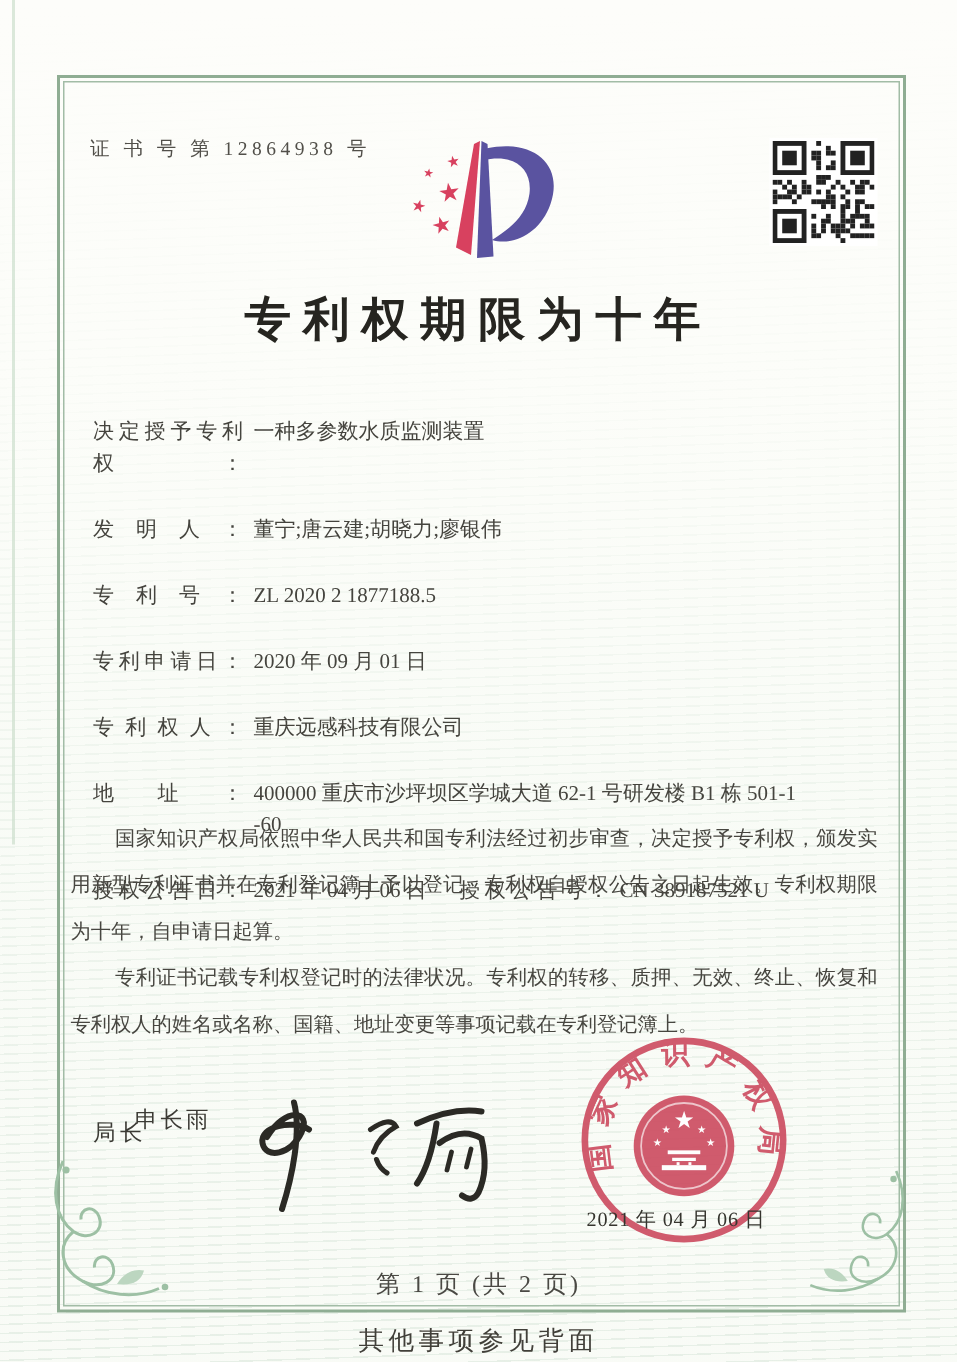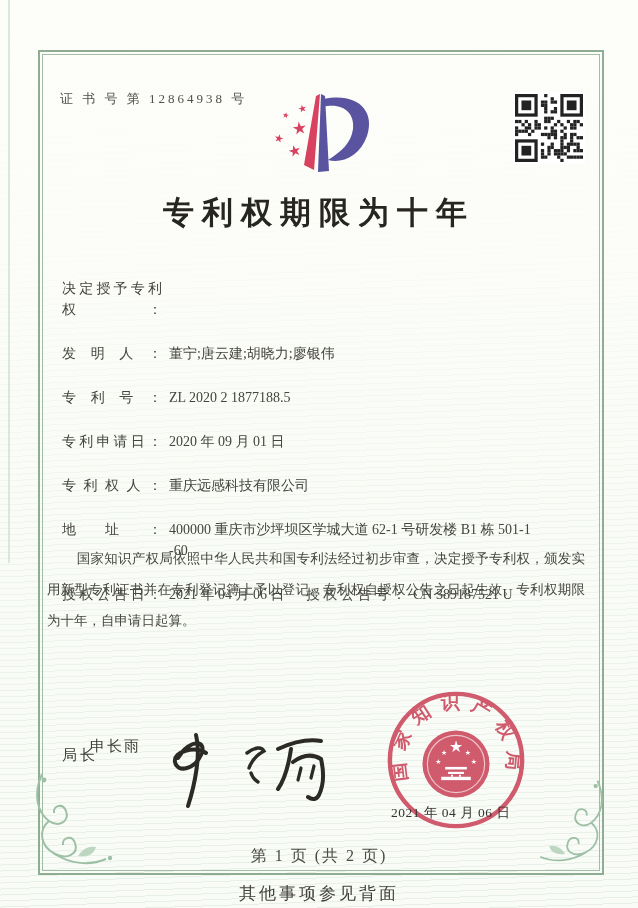--- a/index.html
+++ b/index.html
@@ -200,20 +200,21 @@
         <rect x="3.238095238095238" y="48.57142857142857" width="16.19047619047619" height="16.19047619047619" fill="#fff"></rect>
         <rect x="6.476190476190476" y="51.80952380952381" width="9.714285714285715" height="9.714285714285715" fill="#222222"></rect>
       </svg>
   </div>
 
   <div class="title">专利权期限为十年</div>
 
   <div class="fields">
     <div class="frow">
       <span class="flabel">决定授予专利权：</span>
+      <span class="fvalue">一种多参数水质监测装置</span>
     </div>
     <div class="frow">
       <span class="flabel">发明人：</span>
       <span class="fvalue">董宁;唐云建;胡晓力;廖银伟</span>
     </div>
     <div class="frow">
       <span class="flabel">专利号：</span>
       <span class="fvalue">ZL 2020 2 1877188.5</span>
     </div>
     <div class="frow">
@@ -238,20 +239,21 @@
       </span>
       <span class="gpair">
         <span class="flabel">授权公告号：</span>
         <span class="fvalue">CN 389187521 U</span>
       </span>
     </div>
   </div>
 
   <div class="paras">
     <p>国家知识产权局依照中华人民共和国专利法经过初步审查，决定授予专利权，颁发实用新型专利证书并在专利登记簿上予以登记。专利权自授权公告之日起生效。专利权期限为十年，自申请日起算。</p>
+    <p>专利证书记载专利权登记时的法律状况。专利权的转移、质押、无效、终止、恢复和专利权人的姓名或名称、国籍、地址变更等事项记载在专利登记簿上。</p>
   </div>
 
   <div class="role">局长</div>
   <div class="dname">申长雨</div>
 
   <svg class="signature" viewBox="0 0 200 88" fill="none" stroke="#2b2a25" stroke-width="4" stroke-linecap="round">
     <path d="M28,32 C40,12 58,14 51,29 C44,44 27,47 25,36 C23,25 45,20 56,27"></path>
     <path d="M46,9 C51,28 45,58 38,80"></path>
     <path d="M97,27 q13,-9 17,-2 q-11,6 -15,17" stroke-width="3.4"></path>
     <path d="M101,47 q2,6 7,9" stroke-width="3.4"></path>

